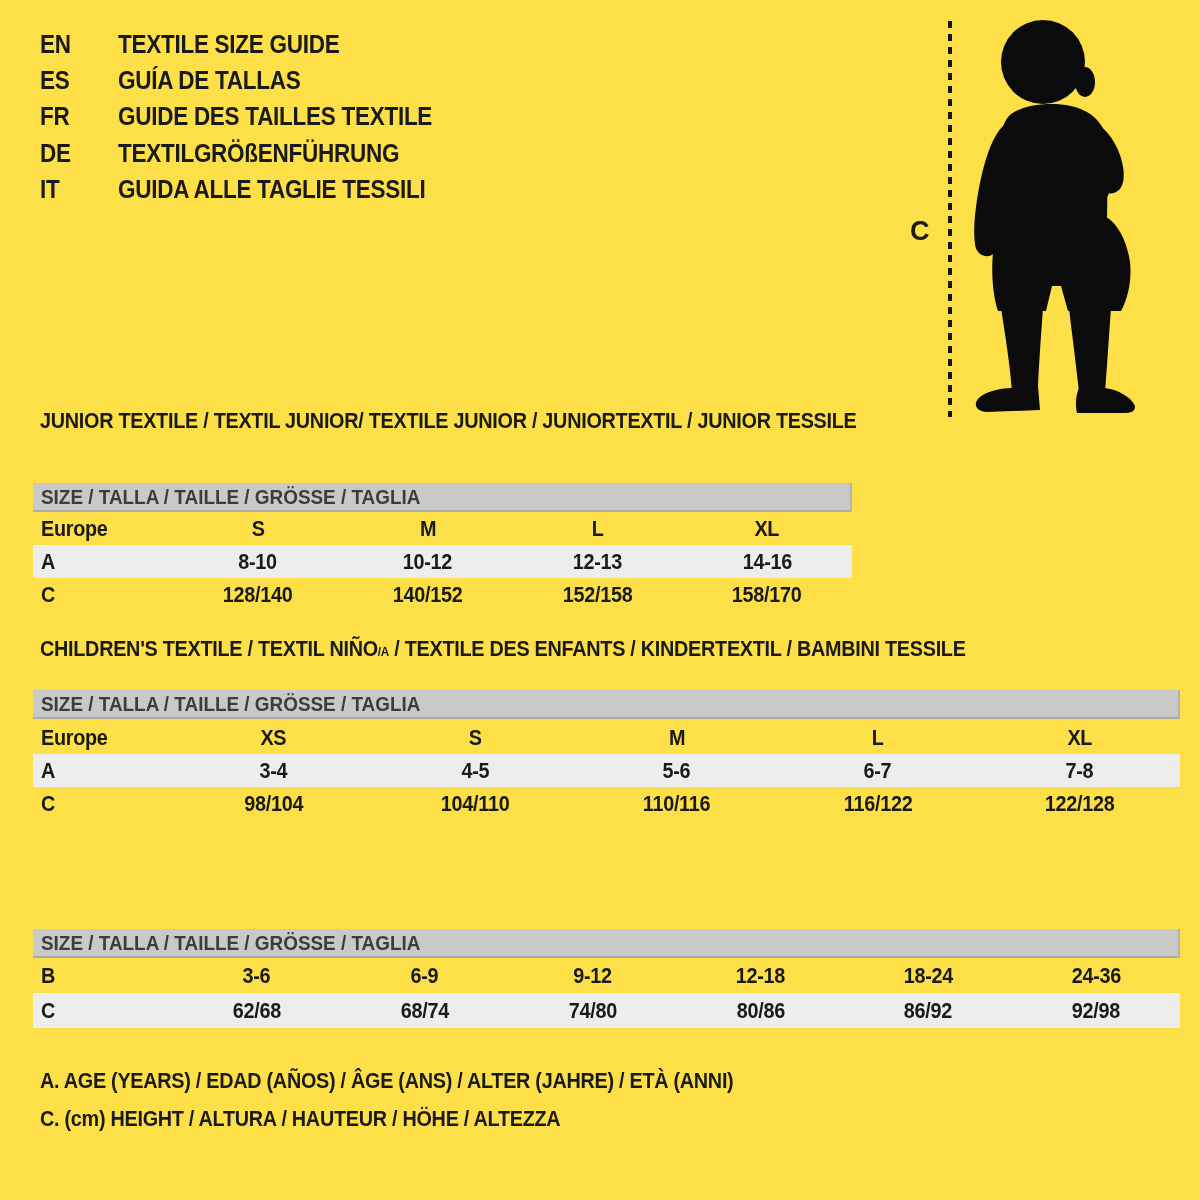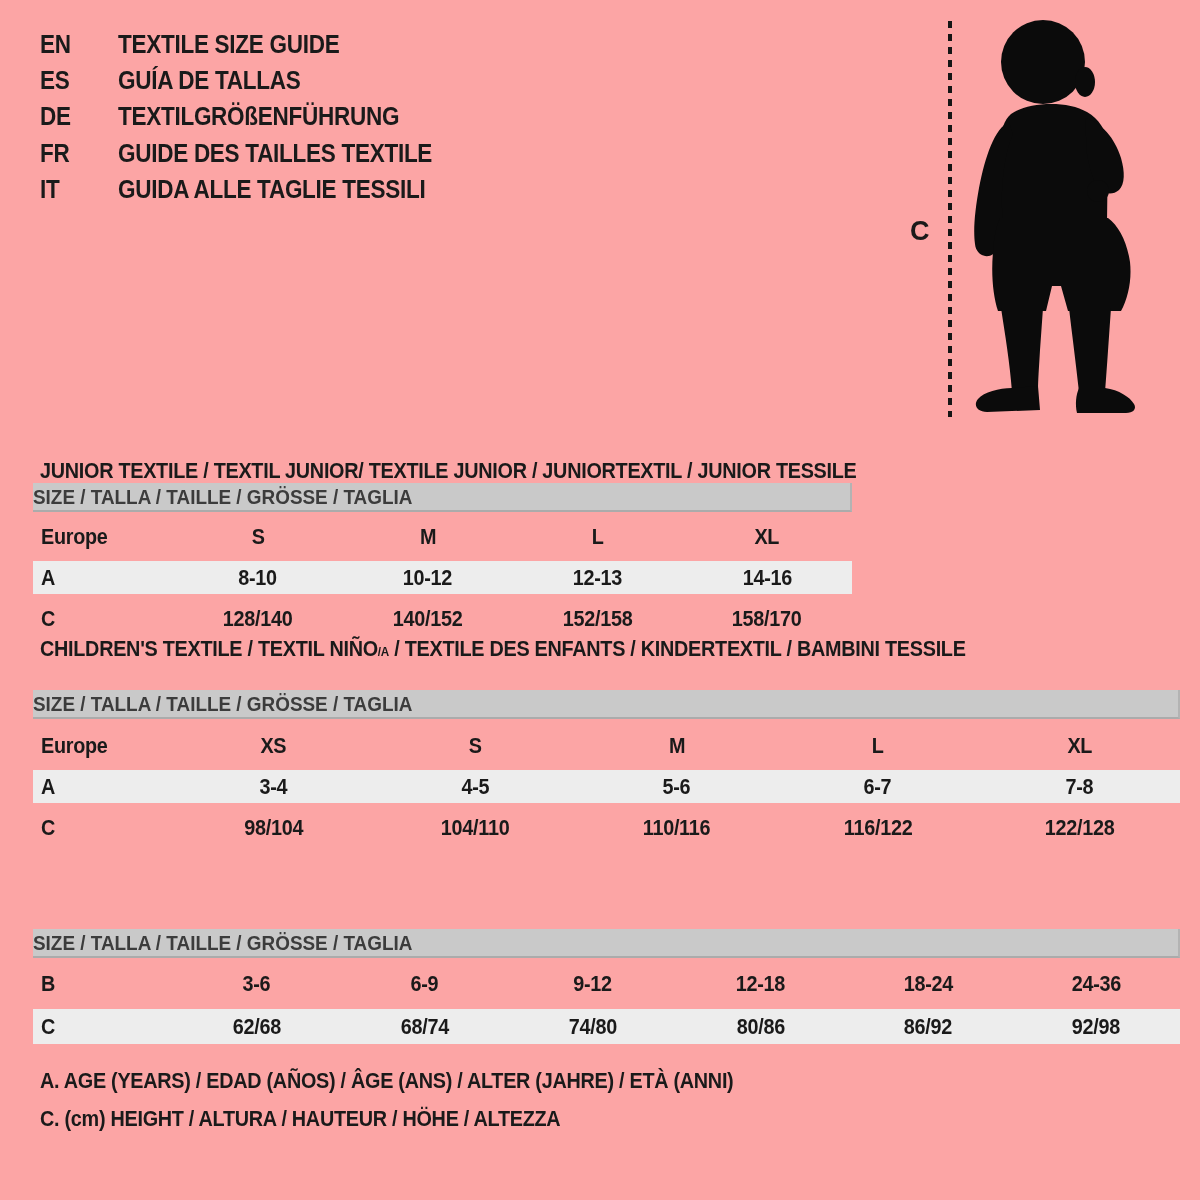--- a/index.html
+++ b/index.html
@@ -1,55 +1,55 @@
 <!DOCTYPE html>
 <html><head>
 <meta charset="utf-8">
 <style>
   * { margin:0; padding:0; box-sizing:border-box; }
   html,body { background:#ffffff; }
   .canvas {
-    position:relative; width:1200px; height:1200px; background:#fca5a5;
+    position:relative; width:1200px; height:1200px; background:#fde047;
     font-family:"Liberation Sans","DejaVu Sans",sans-serif;
     font-weight:700; color:#1a1a1a; overflow:hidden;
   }
   .cond { display:inline-block; transform:scaleX(0.9); transform-origin:0 50%; white-space:nowrap; }
   .condc { display:inline-block; transform:scaleX(0.9); transform-origin:50% 50%; white-space:nowrap; }
 
   
   .langs { position:absolute; left:40px; top:26px; }
   .lang-row { display:grid; grid-template-columns:78px auto; height:36.4px; align-items:center; font-size:25px; letter-spacing:-0.3px; }
 
   
   .measure-line { position:absolute; left:948px; top:21px; width:4px; height:396px;
     background:repeating-linear-gradient(to bottom,#151515 0 7px,transparent 7px 13px); }
   .measure-label { position:absolute; left:910px; top:216px; font-size:27px; }
   .baby { position:absolute; left:966px; top:18px; width:174px; height:398px; }
 
   
   .sec-title { position:absolute; left:40px; font-size:22px; letter-spacing:-0.3px; white-space:nowrap; }
-  .t-junior { top:458px; }
+  .t-junior { top:408px; }
   .t-children { top:636px;text-align:center; }
   .t-babies { top:842px; line-height:37px; }
   .sub-sz { font-size:13px; }
 
   
   .bar { position:absolute; left:33px; height:29px; background:#c9c9c9;
     border-bottom:2px solid #ababab; border-right:2px solid #b3b3b3;
-    color:#3c3c3c; font-size:21px; line-height:27px; padding-left:0; white-space:nowrap; }
+    color:#3c3c3c; font-size:21px; line-height:27px; padding-left:8px; white-space:nowrap; }
   .b-junior { top:483px; width:819px; }
   .b-children { top:690px; width:1147px; }
   .b-babies { top:929px; width:1147px; }
 
   
   .tbl { position:absolute; left:33px; font-size:22px; letter-spacing:-0.3px; }
   .tbl-junior { top:512px; width:819px; }
   .tbl-children { top:721px; width:1147px; }
   .tbl-babies { top:958px; width:1147px; }
-  .trow { display:flex; height:33px; align-items:center;margin-top:8px; }
+  .trow { display:flex; height:33px; align-items:center; }
   .tbl-babies .trow { height:35px; }
   .trow.shaded { background:#ededed; }
   .rlabel { width:140px; padding-left:8px; }
   .tcell { flex:1; text-align:center; }
 
   
   .legend { position:absolute; left:40px; top:1068px; font-size:22px; letter-spacing:-0.3px; }
   .legend-line { height:37.5px; display:flex; }
 </style>
 </head>
@@ -60,26 +60,26 @@
   <div class="langs">
     <div class="lang-row">
       <span class="cond">EN</span>
       <span class="cond">TEXTILE SIZE GUIDE</span>
     </div>
     <div class="lang-row">
       <span class="cond">ES</span>
       <span class="cond">GUÍA DE TALLAS</span>
     </div>
     <div class="lang-row">
+      <span class="cond">FR</span>
+      <span class="cond">GUIDE DES TAILLES TEXTILE</span>
+    </div>
+    <div class="lang-row">
       <span class="cond">DE</span>
       <span class="cond">TEXTILGRÖßENFÜHRUNG</span>
-    </div>
-    <div class="lang-row">
-      <span class="cond">FR</span>
-      <span class="cond">GUIDE DES TAILLES TEXTILE</span>
     </div>
     <div class="lang-row">
       <span class="cond">IT</span>
       <span class="cond">GUIDA ALLE TAGLIE TESSILI</span>
     </div>
   </div>
 
   <div class="measure-line"></div>
   <div class="measure-label">C</div>
   <svg class="baby" viewBox="0 0 172 398" xmlns="http://www.w3.org/2000/svg">

